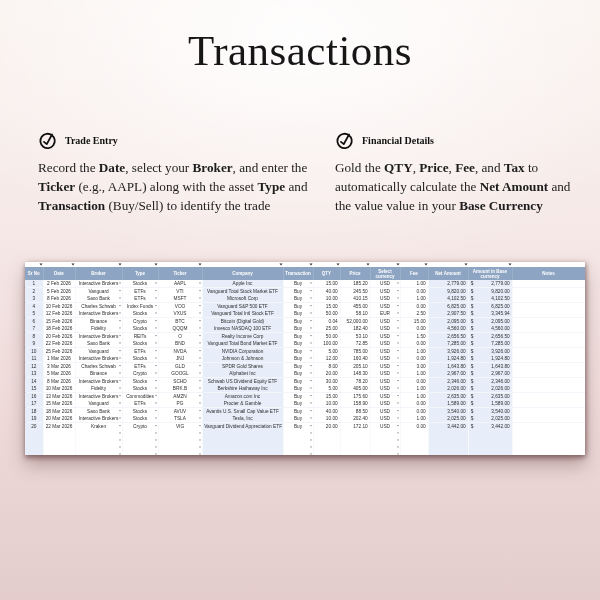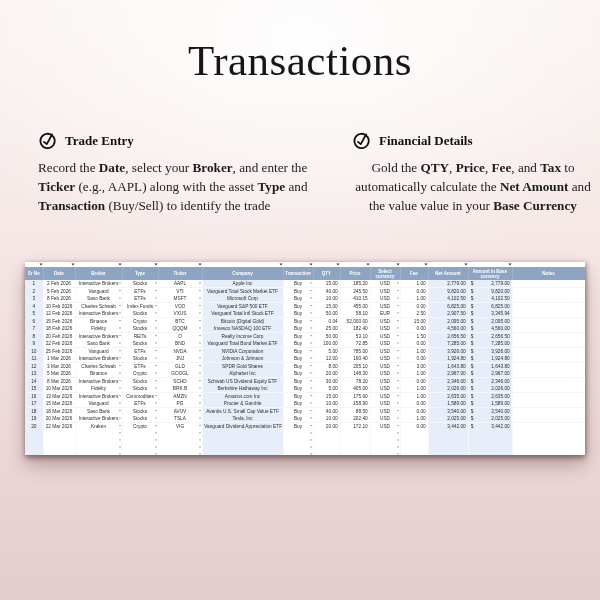--- a/index.html
+++ b/index.html
@@ -5,29 +5,29 @@
   * { margin:0; padding:0; box-sizing:border-box; }
   html,body { width:600px; height:600px; }
   .page {
     position:relative; width:600px; height:600px; overflow:hidden;
     background:
       radial-gradient(95% 55% at 50% 6%, rgba(255,255,255,.92), rgba(255,255,255,0) 72%),
       linear-gradient(180deg, #f9f2ef 0%, #f5e8e6 38%, #eedad9 68%, #e4cccc 100%);
     font-family:"Liberation Serif","DejaVu Serif",serif;
   }
   .title {
-    padding-top:36px; text-align:center;
+    padding-top:26px; text-align:center;
     font-size:43px; font-weight:400; letter-spacing:.5px; color:#161616;
   }
   .feature { position:absolute; top:131px; }
   .feature.f0 { left:38px; width:294px; }
-  .feature.f1 { left:352px; width:242px;text-align:center; }
+  .feature.f1 { left:335px; width:242px; }
   .feature-head { display:flex; align-items:center; gap:8px; }
   .feature-head svg { transform:rotate(-8deg); flex:0 0 auto; }
-  .feature-heading { font-size:13px; font-weight:700; color:#111; }
+  .feature-heading { font-size:10px; font-weight:700; color:#111; }
   .feature-body {
     margin-top:8px;
     font-size:13.2px; line-height:19px; color:#1d1d1d;
   }
   .feature-body .b { font-weight:700; }
 
   
   .sheet {
     position:absolute; left:25px; top:262px; width:560px; height:193px;
     background:var(--card-bg,#fff); border-radius:1px; overflow:hidden;

